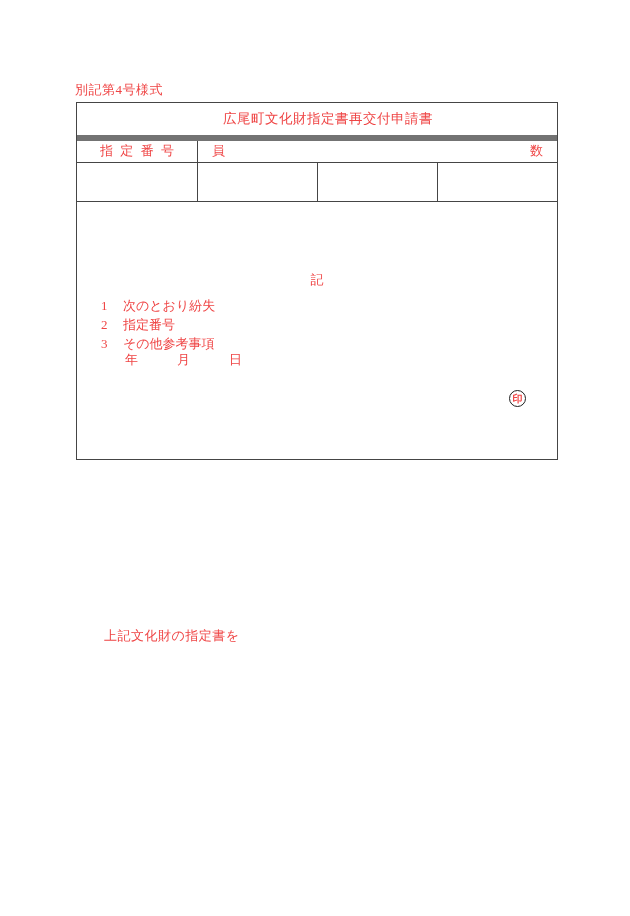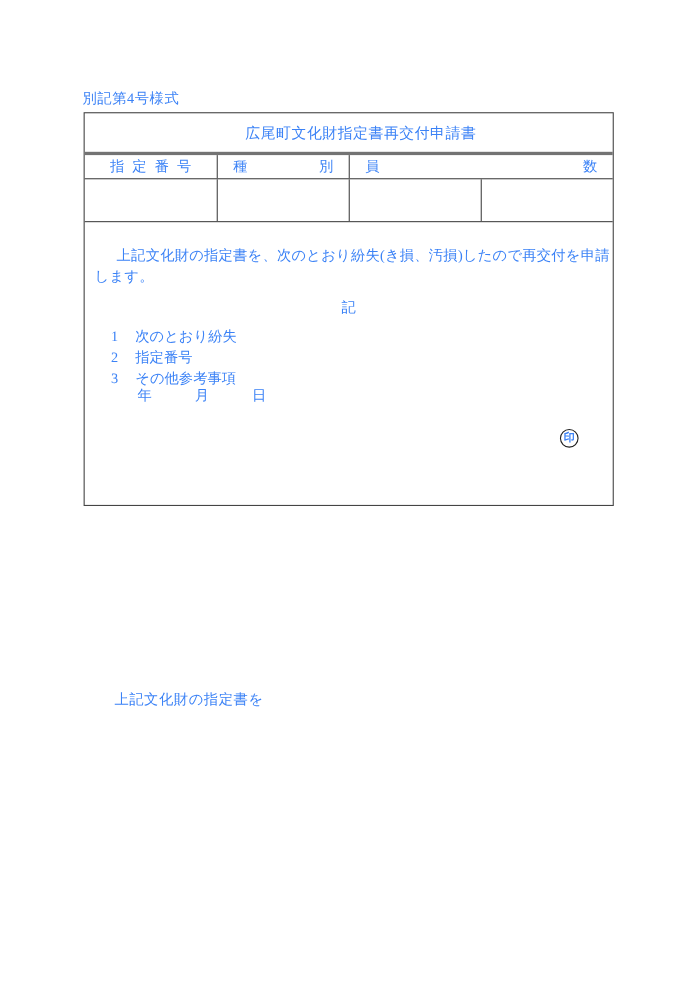--- a/index.html
+++ b/index.html
@@ -3,21 +3,21 @@
 <meta charset="utf-8">
 <style>
   * { margin: 0; padding: 0; box-sizing: border-box; }
   html, body { background: #ffffff; }
   .page {
     position: relative;
     width: 630px;
     height: 916px;
     background: #ffffff;
     font-family: "Liberation Serif", "DejaVu Serif", serif;
-    color: #3b82f6;
+    color: #ef4444;
     overflow: hidden;
   }
   .form-number {
     position: absolute;
     left: 75px;
     top: 82px;
     font-size: 13px;
     line-height: 15px;
     letter-spacing: 0.5px;
   }
@@ -27,21 +27,21 @@
     top: 102px;
     width: 482px;
     height: 358px;
     border: 1px solid #454545;
     display: flex;
     flex-direction: column;
   }
   .row { display: flex; flex-direction: row; }
   .title-row {
     height: 38px;
-    border-bottom: 3px solid #737373;
+    border-bottom: 6px solid #737373;
     align-items: center;
     justify-content: center;
     padding-left: 22px; 
   }
   .title-row .title-text {
     font-size: 13.5px;
     letter-spacing: 0.5px;
   }
   .header-row {
     height: 22px;
@@ -151,34 +151,32 @@
   <div class="form-number">別記第4号様式</div>
 
   <div class="form-table">
 
     <div class="row title-row">
       <span class="title-text">広尾町文化財指定書再交付申請書</span>
     </div>
 
     <div class="row header-row">
       <div class="cell c1">指定番号</div>
-      <div class="cell c2">種別</div>
       <div class="cell c4">員数</div>
     </div>
 
     <div class="row data-row">
       <div class="cell c1"></div>
       <div class="cell c2"></div>
       <div class="cell c3"></div>
       <div class="cell c4"></div>
     </div>
 
     <div class="body-cell">
 
-      <div class="para">上記文化財の指定書を、次のとおり紛失(き損、汚損)したので再交付を申請します。</div>
 
       <div class="record-marker">記</div>
 
       <div class="item-list">
         <div class="li">
           <span class="num">1</span>
           <span>次のとおり紛失</span>
         </div>
         <div class="li">
           <span class="num">2</span>

